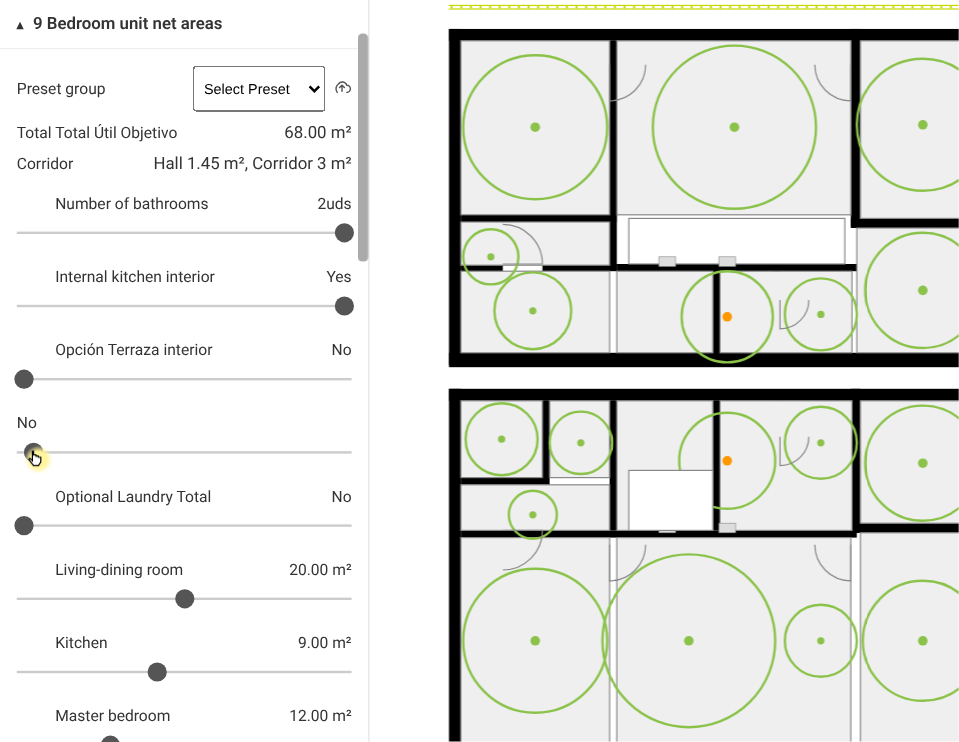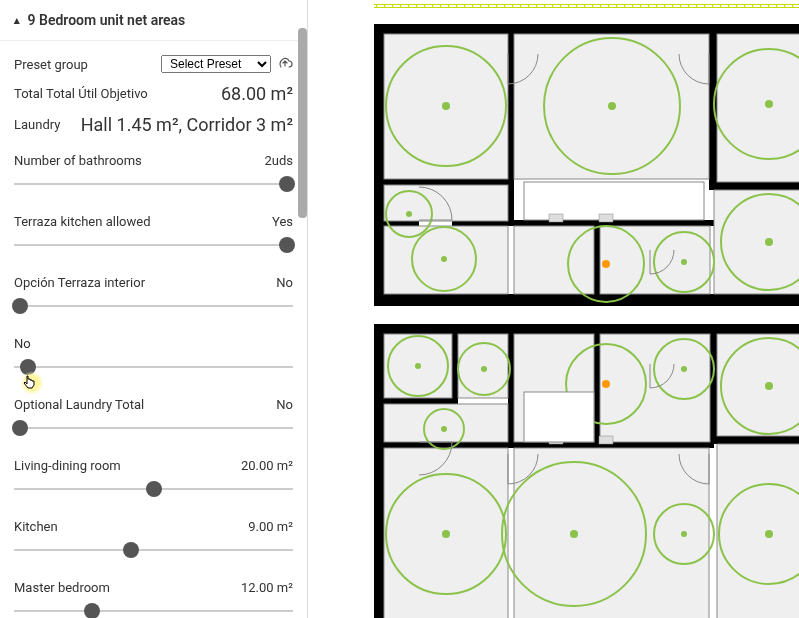--- a/index.html
+++ b/index.html
@@ -49,44 +49,44 @@
 .section-body {
   padding: 14px 14px 0 14px;
 }
 .row {
   display: flex;
   justify-content: space-between;
   align-items: center;
   margin-bottom: 10px;
 }
 .row .label { font-size: 13px; }
-.row .value { font-size: 18px; }
+.row .value { font-size: 14px; }
 .preset-select {
   font-size: 12px;
-  padding: 0 4px;
+  padding: 10px 4px;
   width: 110px;
 }
 .upload-icon {
   width: 16px;
   height: 16px;
   margin-left: 6px;
   display: inline-flex;
   align-items: center;
   justify-content: center;
 }
 .slider-group {
   margin-bottom: 18px;
 }
 .slider-head {
   display: flex;
   justify-content: space-between;
   align-items: flex-end;
   margin-bottom: 4px;
 }
-.slider-label { font-size: 13px; }
+.slider-label { font-size: 13px; margin-left: 32px; }
 .slider-value { font-size: 13px; text-align: center; }
 .slider-track {
   position: relative;
   height: 24px;
   display: flex;
   align-items: center;
 }
 .track-line {
   position: absolute;
   left: 0; right: 0;
@@ -185,40 +185,40 @@
           </span>
         </span>
       </div>
 
       <div class="row">
         <span class="label">Total Total Útil Objetivo</span>
         <span class="value">68.00 m²</span>
       </div>
 
       <div class="row">
-        <span class="label">Laundry</span>
+        <span class="label">Corridor</span>
         <span class="value">Hall 1.45 m², Corridor 3 m²</span>
       </div>
 
       <div style="height:8px"></div>
 
       <div class="slider-group">
         <div class="slider-head">
           <span class="slider-label">Number of bathrooms</span>
           <span class="slider-value">2uds</span>
         </div>
         <div class="slider-track">
           <div class="track-line"></div>
           <div class="thumb" style="left:98%"></div>
         </div>
       </div>
 
       <div class="slider-group">
         <div class="slider-head">
-          <span class="slider-label">Terraza kitchen allowed</span>
+          <span class="slider-label">Internal kitchen interior</span>
           <span class="slider-value">Yes</span>
         </div>
         <div class="slider-track">
           <div class="track-line"></div>
           <div class="thumb" style="left:98%"></div>
         </div>
       </div>
 
       <div class="slider-group">
         <div class="slider-head">

